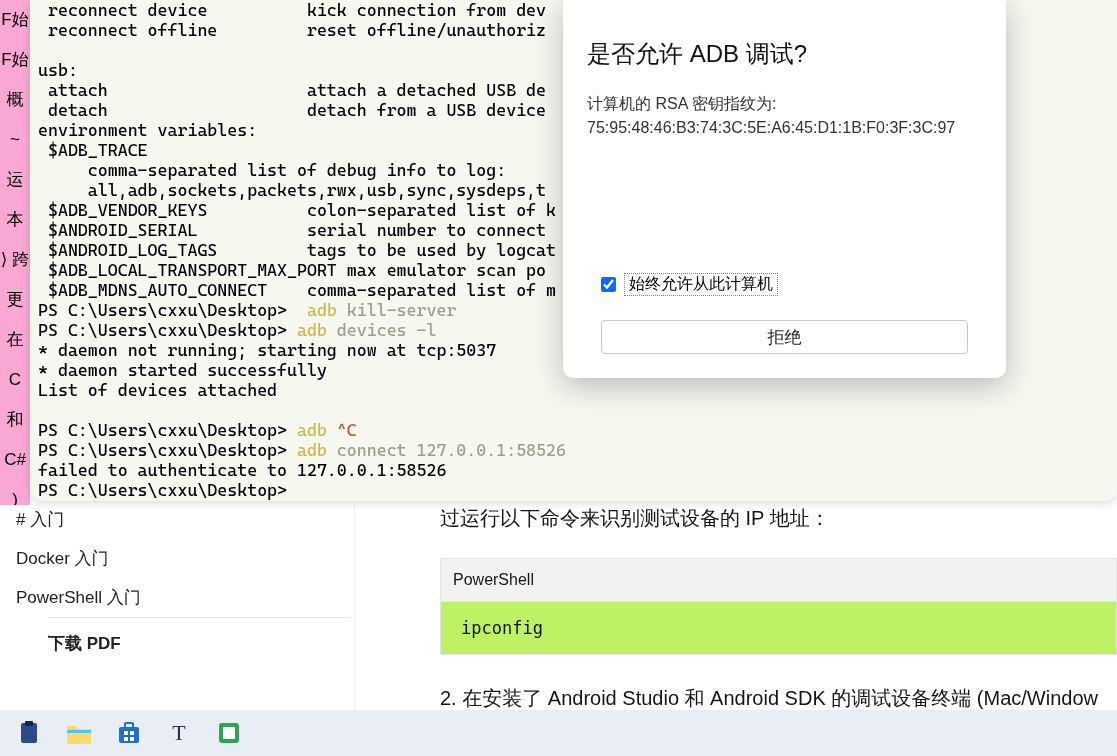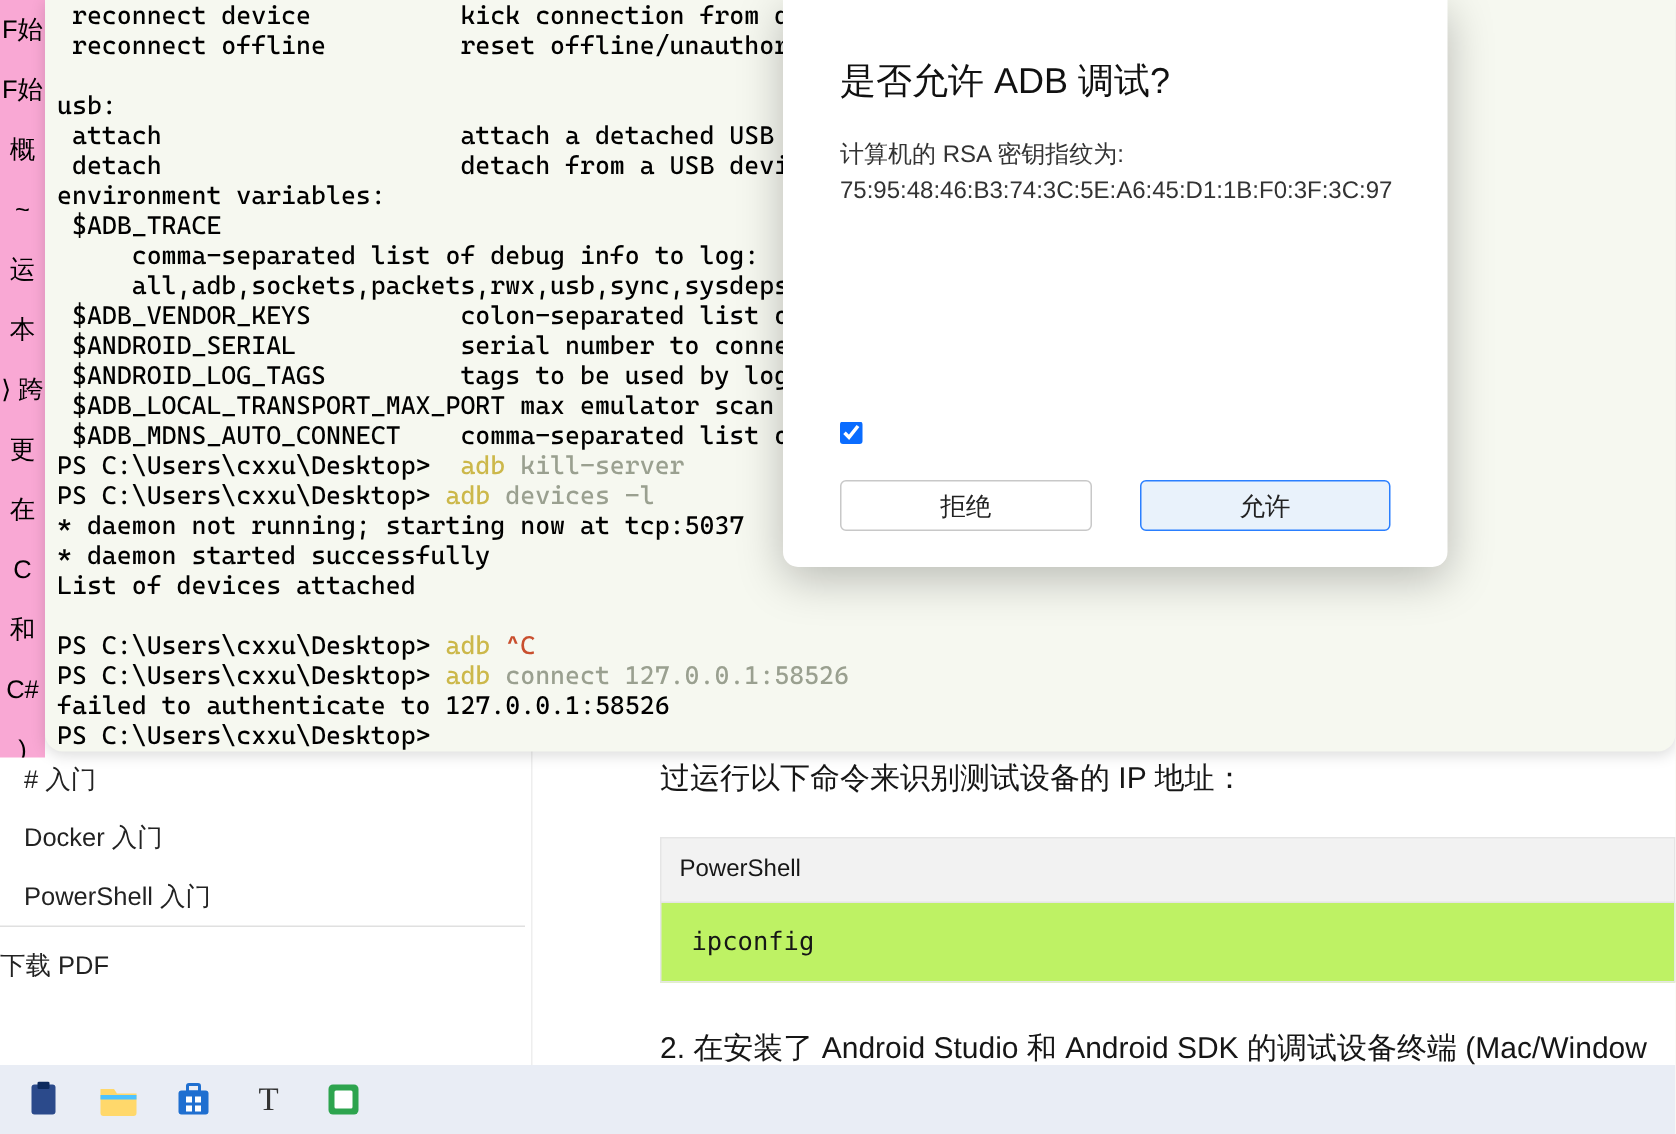--- a/index.html
+++ b/index.html
@@ -38,21 +38,21 @@
   width: 355px;
   height: 720px;
   background: #fff;
   font-size: 17px;
   color: #222;
   border-right: 1px solid #eee;
   z-index: -1;
 }
 .sidebar-inner { position: absolute; left: 0; top: 500px; width: 350px; }
 .sidebar-item { padding: 8px 0 8px 16px; }
-.pdf-row { padding: 14px 0 0 0; border-top:1px solid #e0e0e0; font-weight:400;}
+.pdf-row { padding: 14px 0 0 0; border-top:1px solid #e0e0e0; font-weight:700;margin-left:48px;}
 .side-cut { position:absolute; left:0; top:0; width:30px; height:505px; background:#f9a8d4; font-size:17px; text-align:center; line-height:40px; overflow:hidden;}
 .article {
   position: absolute;
   left: 440px;
   top: 505px;
   width: 677px;
   font-size: 20px;
   color: #161616;
 }
 .article-line { margin-bottom: 26px; }
@@ -69,28 +69,28 @@
   border:1px solid #e5e5e5;
   border-top:none;
   padding:16px 20px;
   font-family:"Consolas",monospace;
   font-size:17px;
   margin-bottom:30px;
 }
 .article-step { font-size:20px; white-space:nowrap; }
 .dialog {
   position: absolute;
-  left: 522px;
+  left: 563px;
   top: 0;
   width: 443px;
   height: 378px;
   background:#fff;
   border-radius: 0 0 10px 10px;
   box-shadow: 0 8px 30px rgba(0,0,0,.25);
-  padding: 26px 38px 26px 38px;
+  padding: 26px 38px 26px 24px;
   z-index: 20;
 }
 .dlg-title { font-size: 24px; font-weight:400; color:#111; margin-top:12px; margin-bottom:22px;}
 .dlg-text { font-size:16px; color:#333; line-height:24px;}
 .dlg-check-wrap { position:absolute; left:38px; bottom:82px; display:flex; align-items:center; gap:8px; font-size:16px;}
 .dlg-check { width:15px; height:15px; accent-color:#0a6cff;}
 .dlg-check-label { border:1px dotted #888; padding:0 4px;}
 .dlg-buttons { position:absolute; left:38px; bottom:24px; right:38px; display:flex; gap:32px;}
 .dlg-btn {
   flex:1;
@@ -183,24 +183,24 @@
 <span>PS C:\Users\cxxu\Desktop&gt; </span><span class="term-kw">adb</span><span class="term-dim"> connect 127.0.0.1:58526</span>
 <span>failed to authenticate to 127.0.0.1:58526</span>
 <span>PS C:\Users\cxxu\Desktop&gt; </span></div>
 
 <div class="dialog">
   <div class="dlg-title">是否允许 ADB 调试?</div>
   <div class="dlg-text">计算机的 RSA 密钥指纹为:</div>
   <div class="dlg-text">75:95:48:46:B3:74:3C:5E:A6:45:D1:1B:F0:3F:3C:97</div>
   <div class="dlg-check-wrap">
     <input type="checkbox" checked="" class="dlg-check" style="">
+    <span class="dlg-check-label">始终允许从此计算机</span>
   </div>
   <div class="dlg-buttons">
     <button class="dlg-btn">拒绝</button>
-    <button class="dlg-btn primary">允许</button>
   </div>
 </div>
 
 <div class="taskbar">
   <div class="tb-icon">
     <svg width="22" height="24" viewBox="0 0 22 24">
         <rect x="3" y="2" width="16" height="20" rx="2" fill="#2b4a8b"></rect>
         <rect x="7" y="0" width="8" height="5" rx="1" fill="#0d2a5e"></rect>
       </svg>
   </div>

